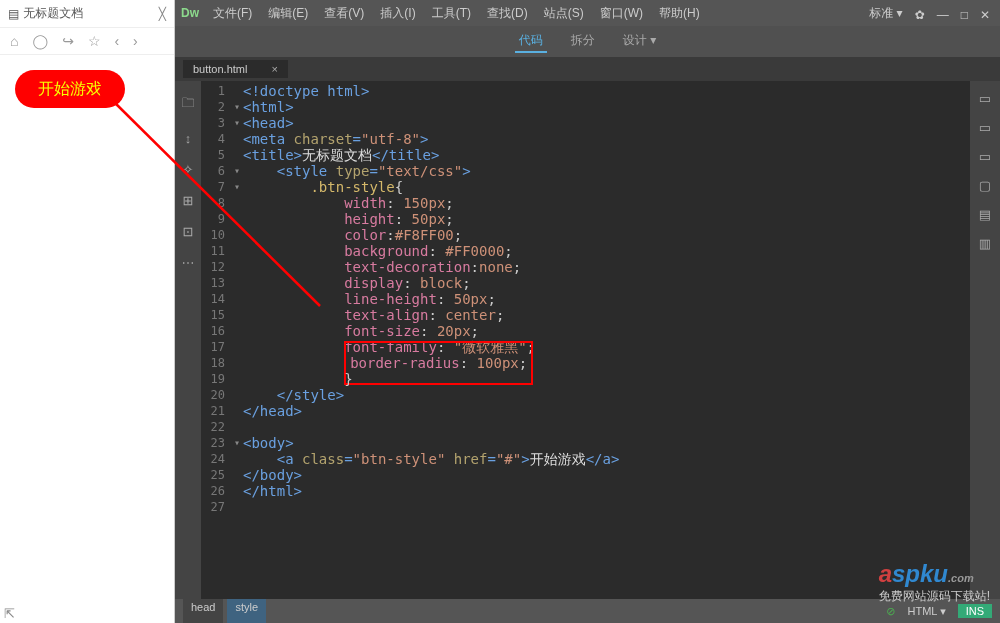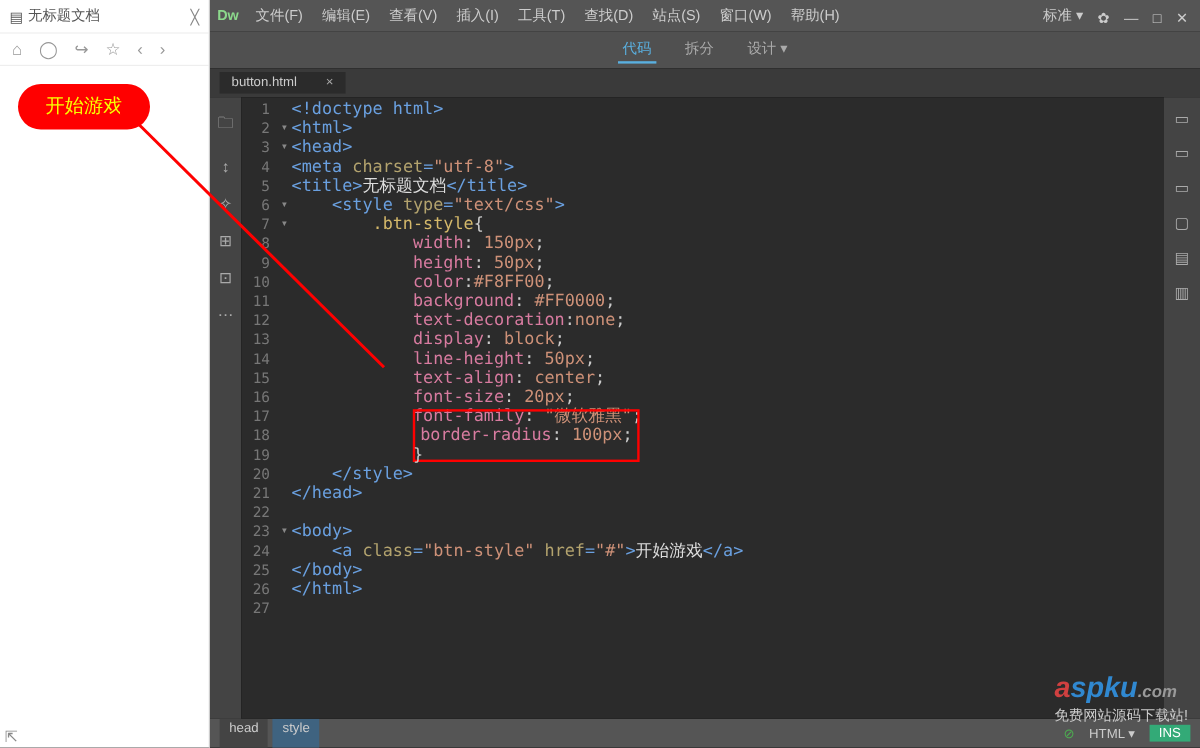--- a/index.html
+++ b/index.html
@@ -44,21 +44,21 @@
 .highlight-box { border: 2px solid #ff0000; padding: 12px 4px; }
 .gutter-right { width: 30px; background: #444; display: flex; flex-direction: column; align-items: center; gap: 14px; padding-top: 10px; }
 .status-bar { height: 24px; background: #555; display: flex; font-size: 11px; color: #ccc; padding: 0 8px; }
 .crumb { background: #444; padding: 2px 8px; margin-right: 4px; cursor: pointer; }
 .crumb.active { background: #3f6380; }
 .status-right { margin-left: auto; display: flex; align-items: center; gap: 12px; }
 .watermark { position: absolute; bottom: 18px; right: 10px; color: #fff; font-family: Arial; pointer-events: none; }
 .watermark .brand { font-size: 24px; font-style: italic; font-weight: bold; }
 .watermark .brand-a { color: #d04040; }
 .watermark .brand-rest { color: #3088d0; }
-.watermark .com { font-size: 14px; color: #999; text-align: right; }
+.watermark .com { font-size: 11px; color: #999; text-align: right; }
 .watermark .sub { font-size: 12px; color: #ccc; text-align: right; }
 .arrow-svg { position: absolute; left: 100px; top: 88px; pointer-events: none; }
 </style>
 </head>
 <body>
 
 <div class="container">
 
   <div class="left-panel">
     <div class="tab-header">

